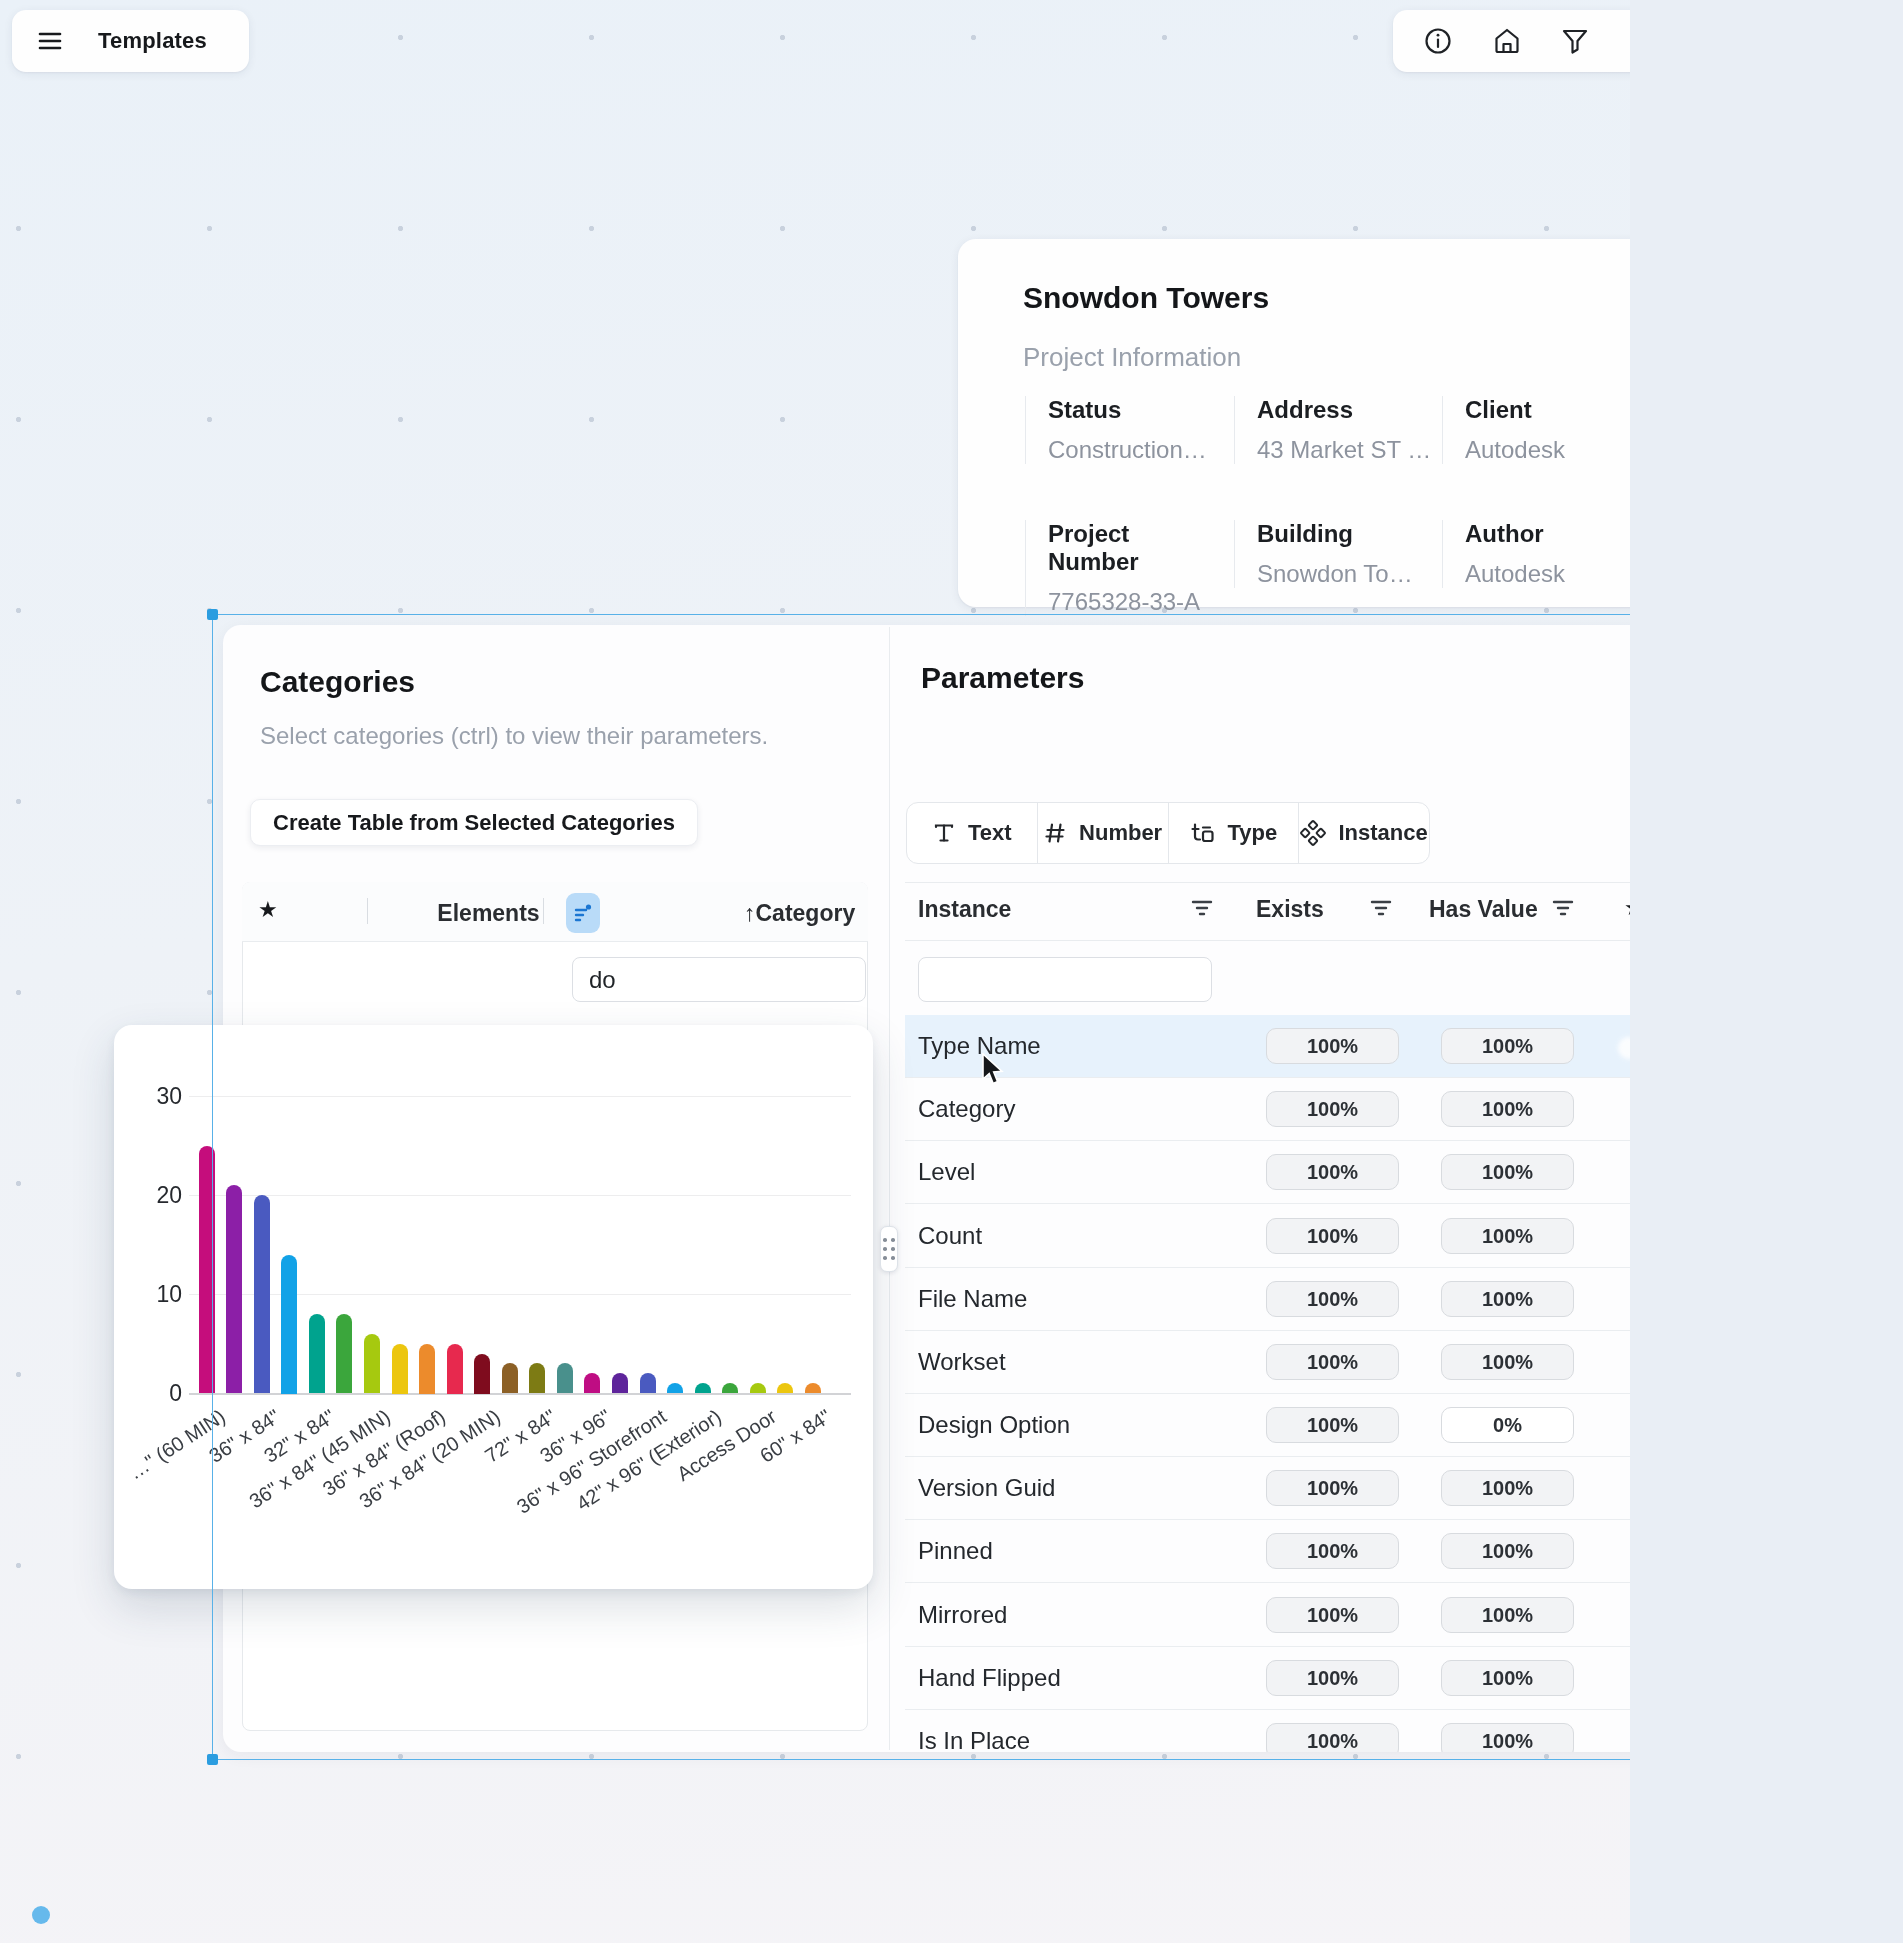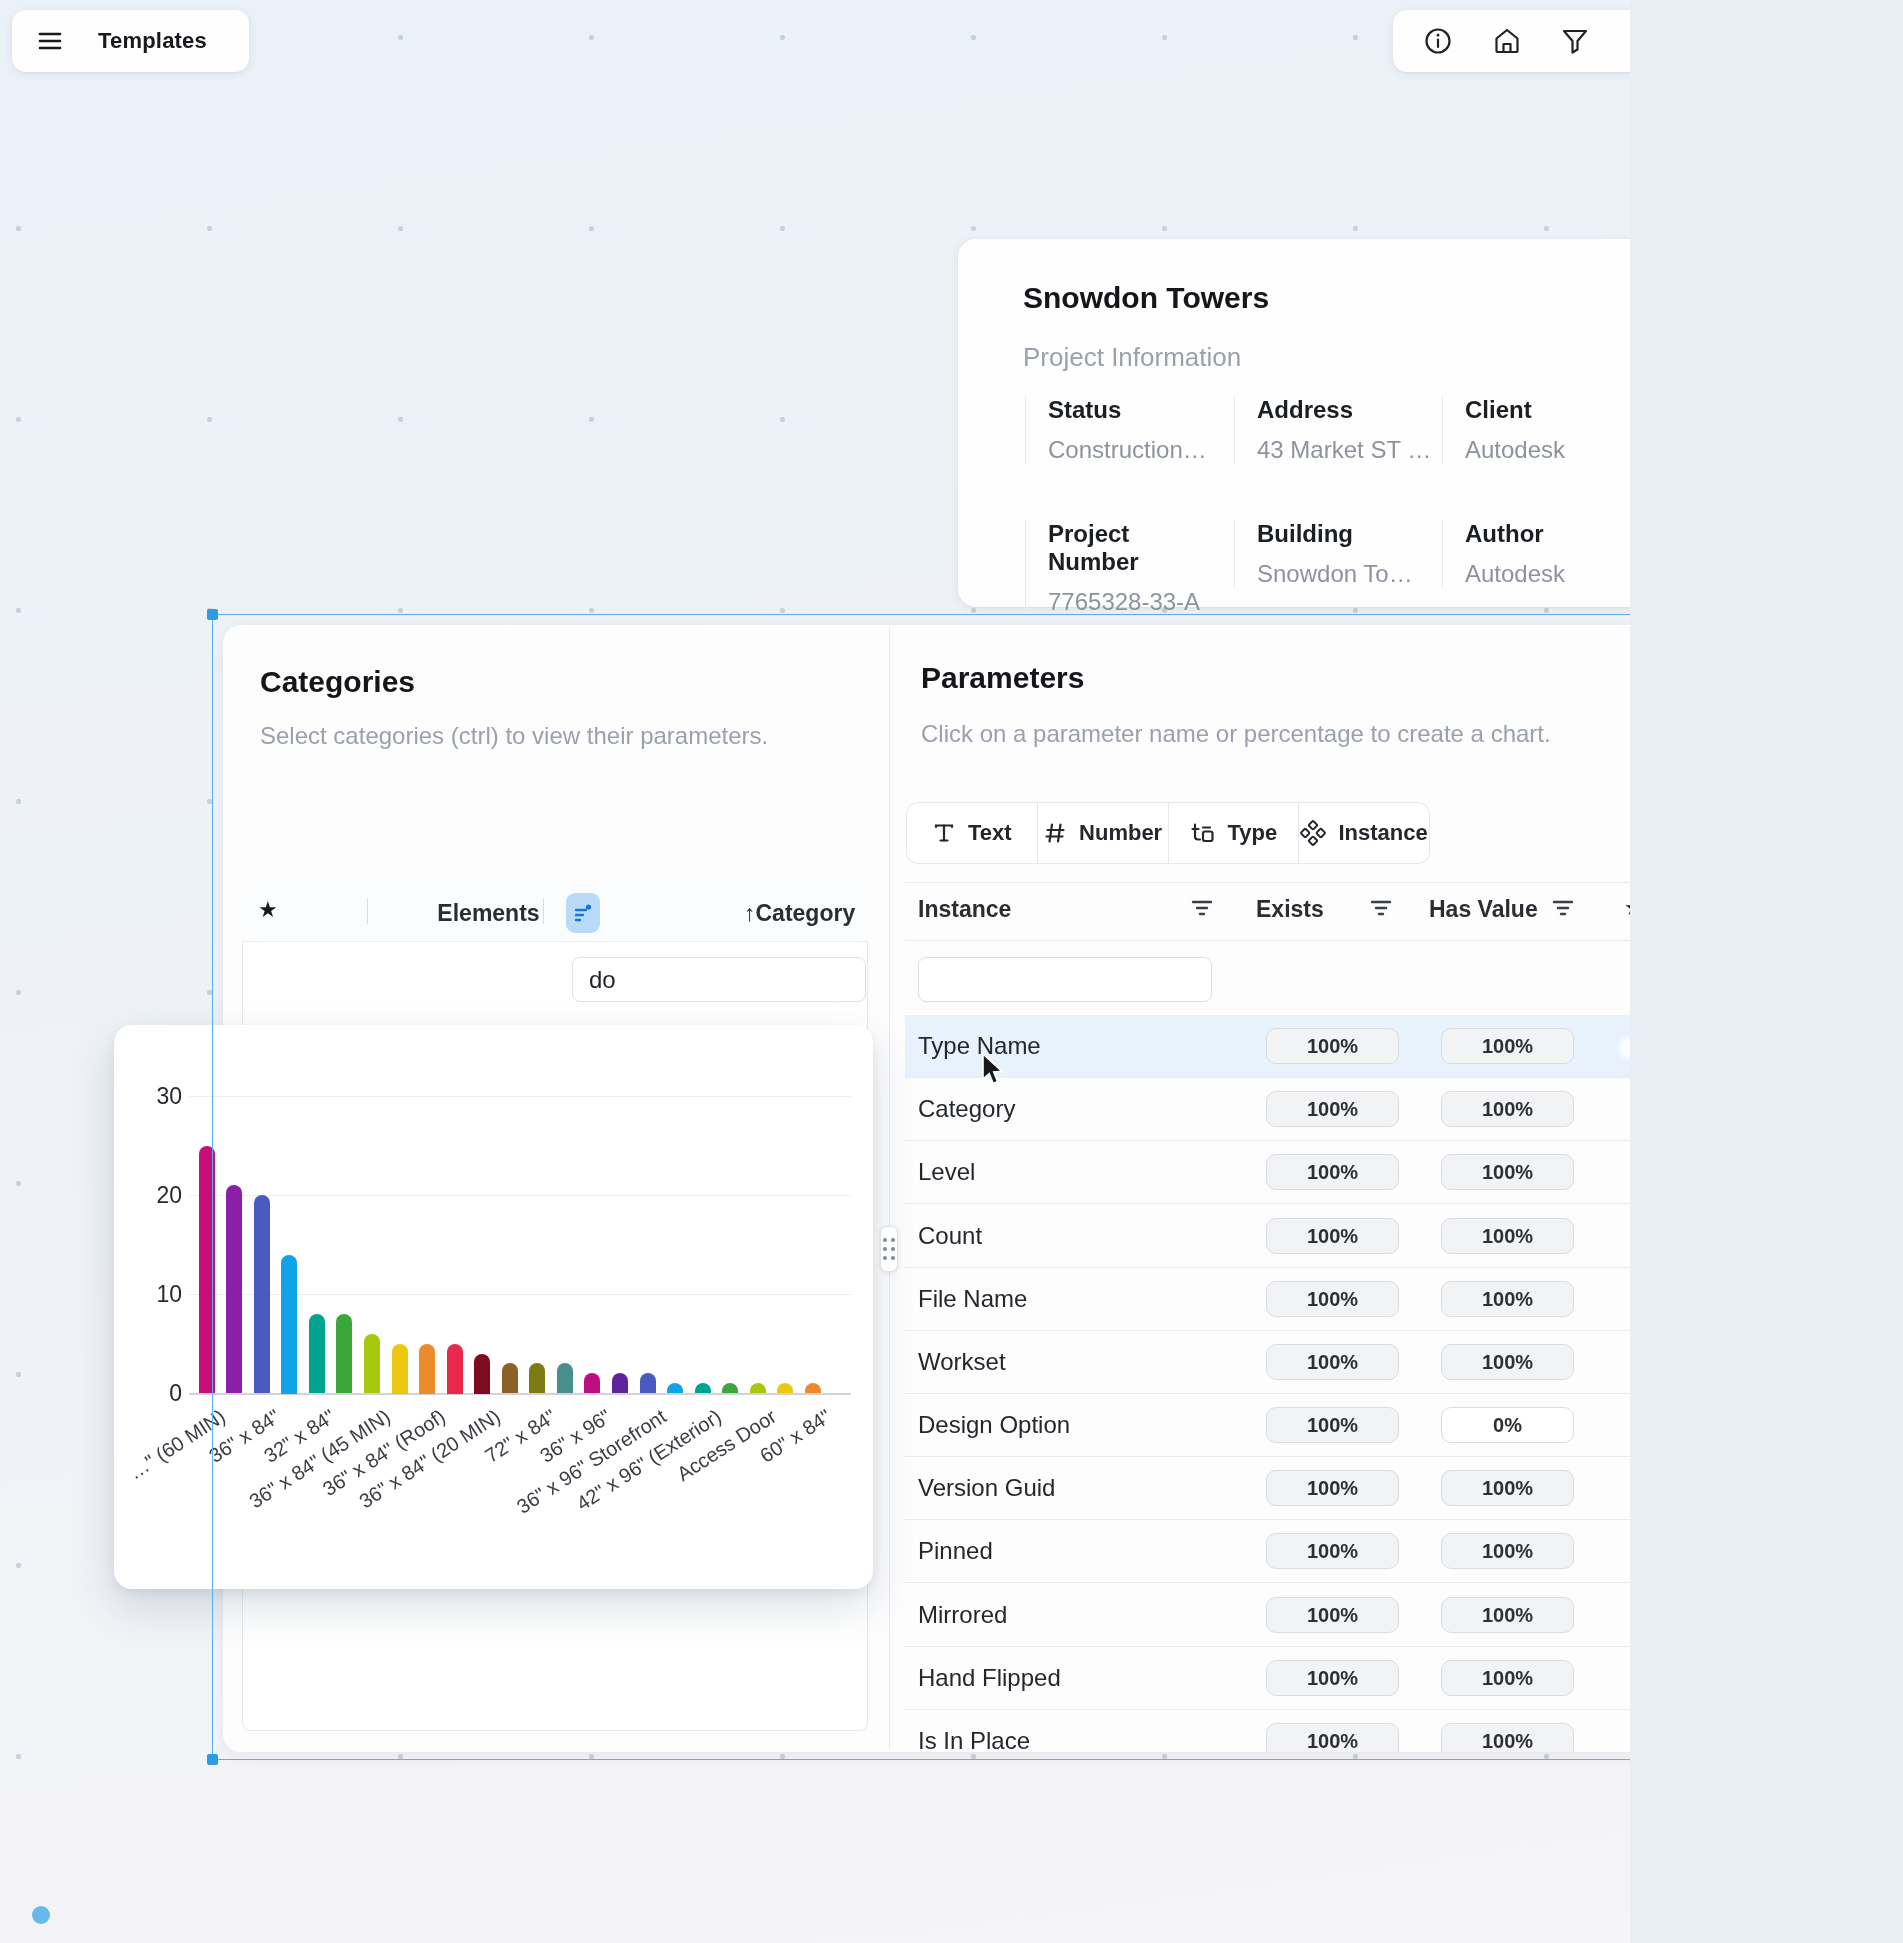--- a/index.html
+++ b/index.html
@@ -207,41 +207,41 @@
           <div class="val">Autodesk</div>
         </div>
       </div>
   </div>
 
   <div class="card" id="panel" style="box-shadow:0 4px 16px rgba(30,40,70,.06);"></div>
   <div class="vline" id="pane-divider"></div>
 
   <div id="cat-title">Categories</div>
   <div id="cat-sub">Select categories (ctrl) to view their parameters.</div>
+  <div id="create-btn">Create Table from Selected Categories</div>
   <div id="cat-box"></div>
   <div id="cat-header"></div>
   <div id="cat-star">★</div>
   <div class="cat-sep" style="left:367px;"></div>
   <div id="cat-elements">Elements</div>
   <div class="cat-sep" style="left:543px;"></div>
   <div id="cat-chip">
     <svg width="20" height="20" viewBox="0 0 20 20">
         <g stroke="#1b76d2" stroke-width="2.4" stroke-linecap="round">
           <line x1="3" y1="7" x2="13" y2="7"></line>
           <line x1="3" y1="12" x2="10" y2="12"></line>
           <line x1="3" y1="17" x2="7" y2="17"></line>
         </g>
         <circle cx="15.5" cy="4" r="2.6" fill="#1b76d2"></circle>
       </svg>
   </div>
   <div id="cat-sort"><span>↑</span><span>Category</span></div>
   <input class="flt-input" id="cat-filter" value="do" style="">
 
   <div id="par-title">Parameters</div>
-  <div id="par-sub">Click on a parameter name or percentage to create a chart.</div>
   <div id="tabs">
       <div class="tab">
         <span>
           <svg width="24" height="24" viewBox="0 0 24 24" fill="none" stroke="#24272b" stroke-width="2.2" stroke-linecap="round">
             <path d="M4 6 V4.5 h16 V6"></path>
             <line x1="12" y1="4.5" x2="12" y2="19.5"></line>
             <line x1="8.5" y1="19.5" x2="15.5" y2="19.5"></line>
           </svg>
         </span>
         <span>Text</span>

